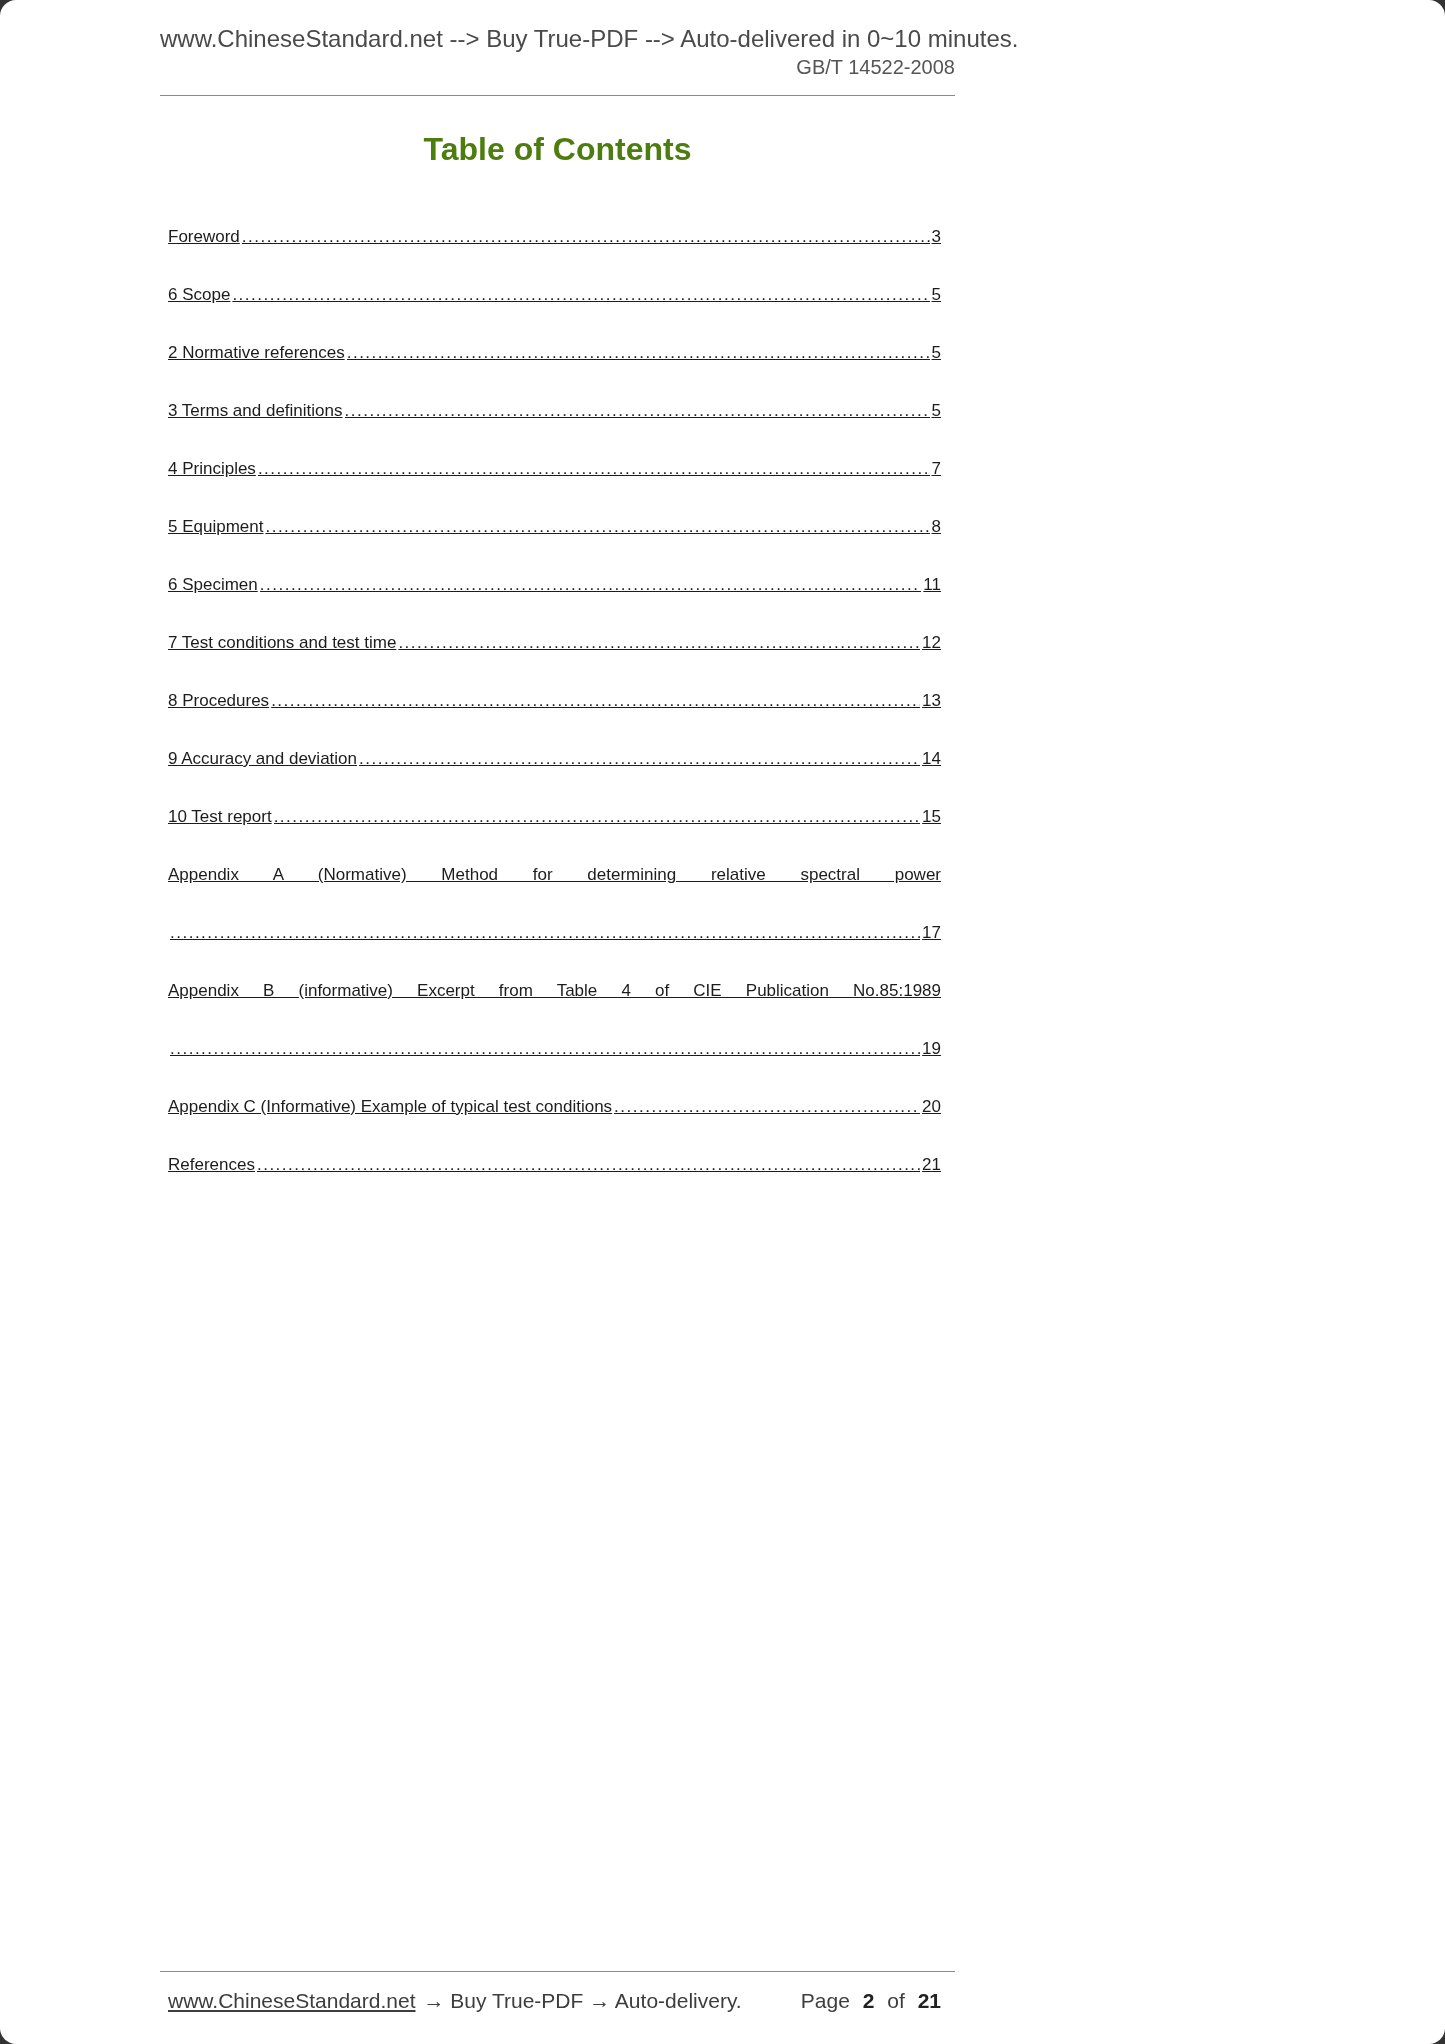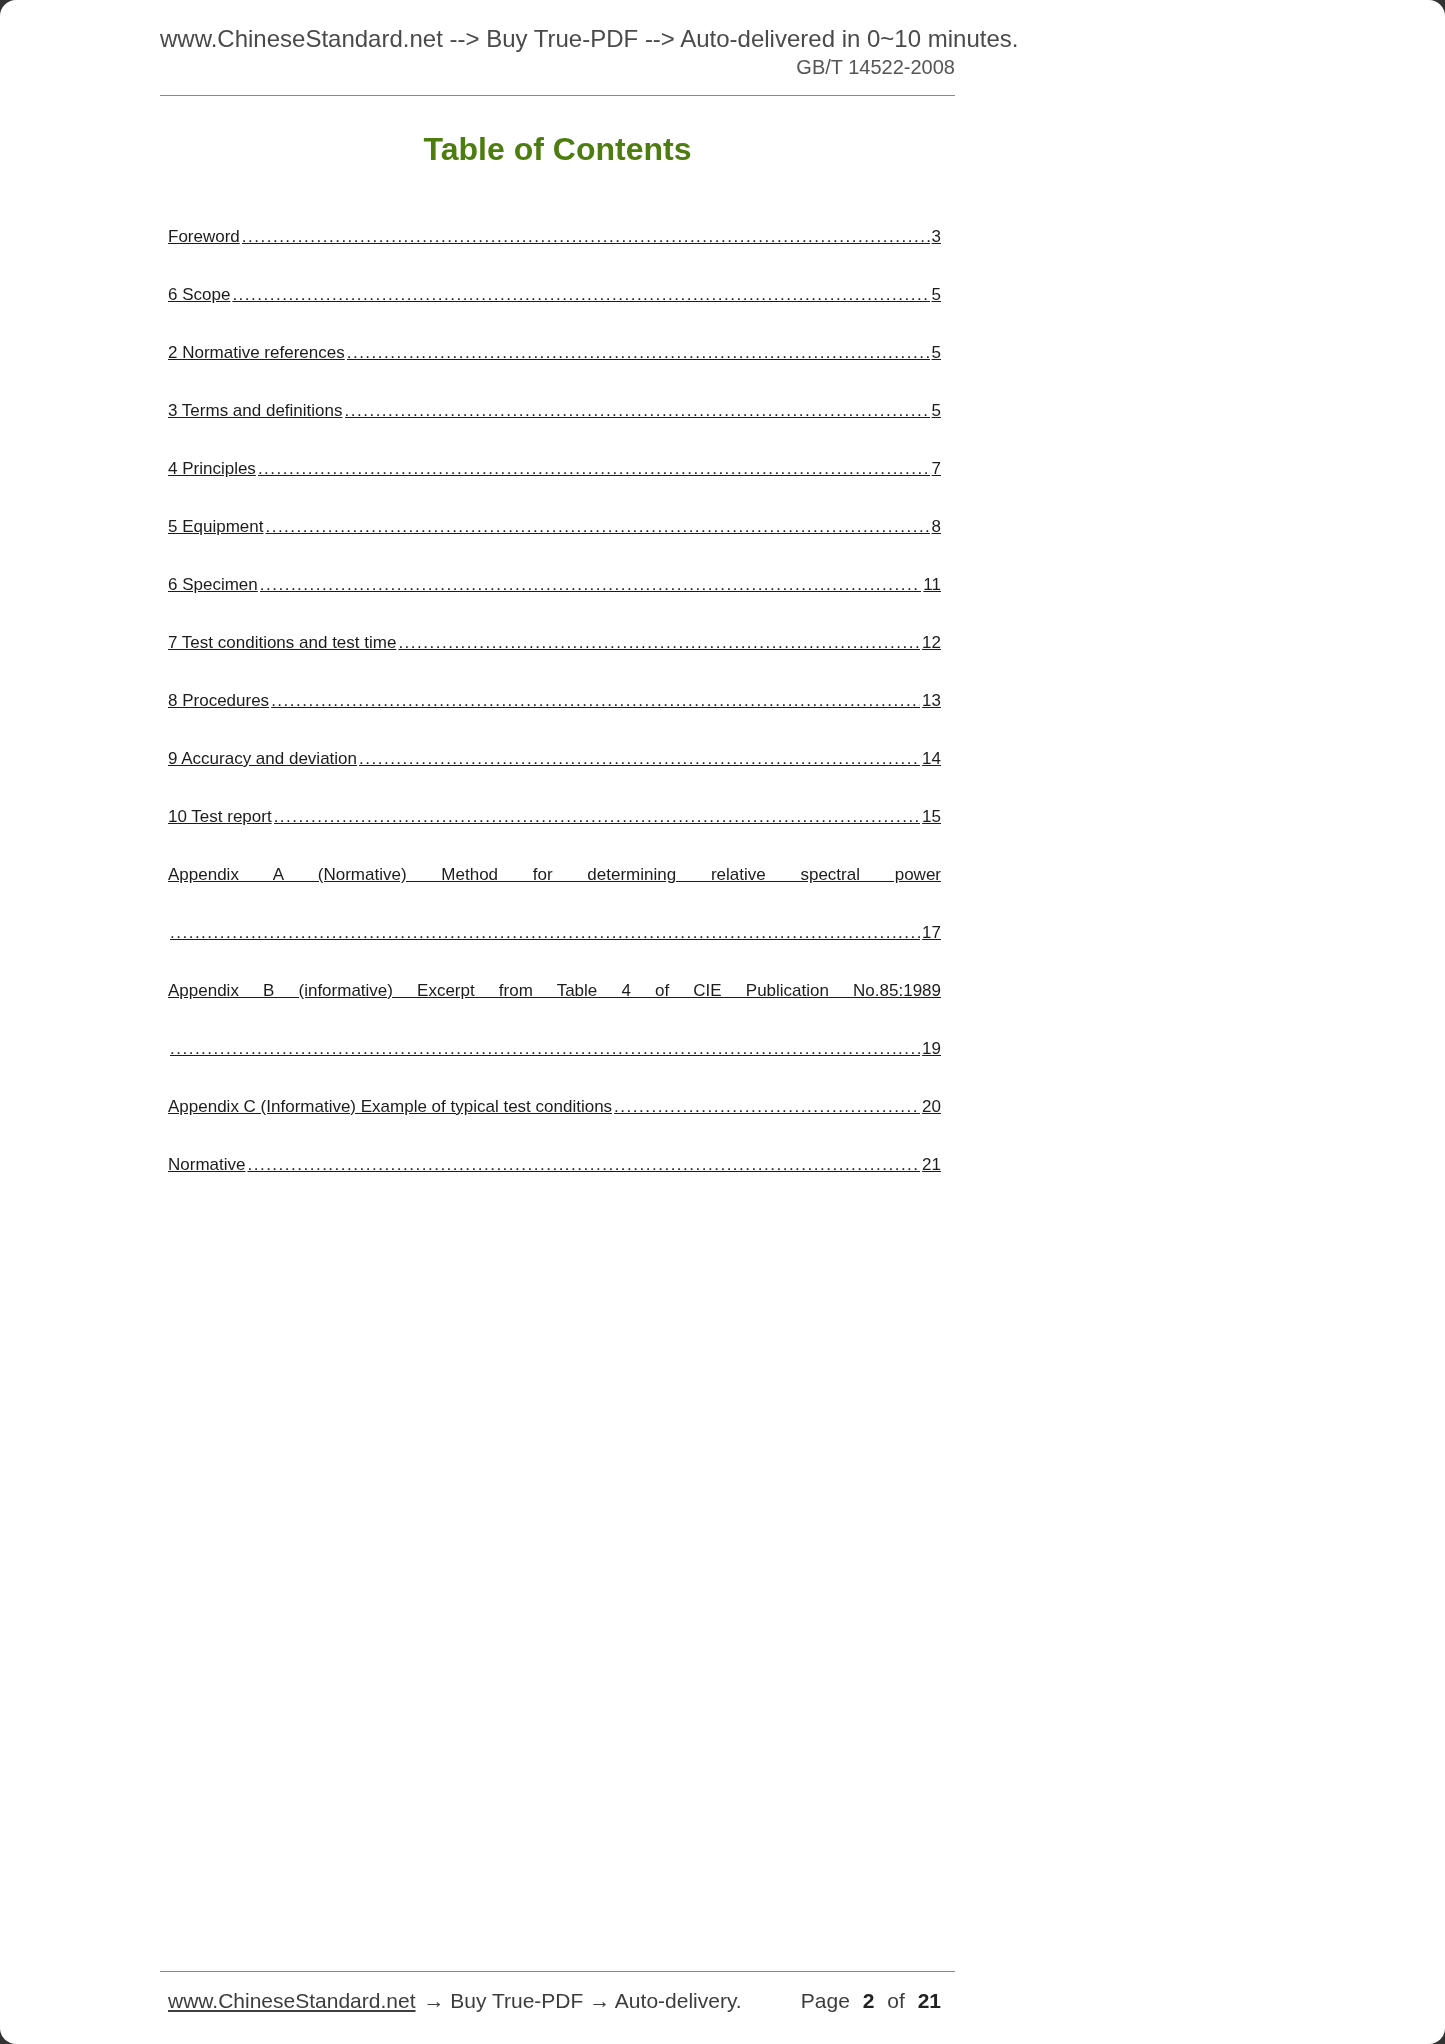--- a/index.html
+++ b/index.html
@@ -200,21 +200,21 @@
         <span class="toc-page">19</span>
       </div>
 
       <div class="toc-row">
         <span class="toc-label">Appendix C (Informative) Example of typical test conditions</span>
         <span class="toc-leader"></span>
         <span class="toc-page">20</span>
       </div>
 
       <div class="toc-row">
-        <span class="toc-label">Normative</span>
+        <span class="toc-label">References</span>
         <span class="toc-leader"></span>
         <span class="toc-page">21</span>
       </div>
 
     </div>
   </div>
 
   <div class="footer">
     <hr class="rule" style="margin-top:0;">
     <div class="footer-row">

